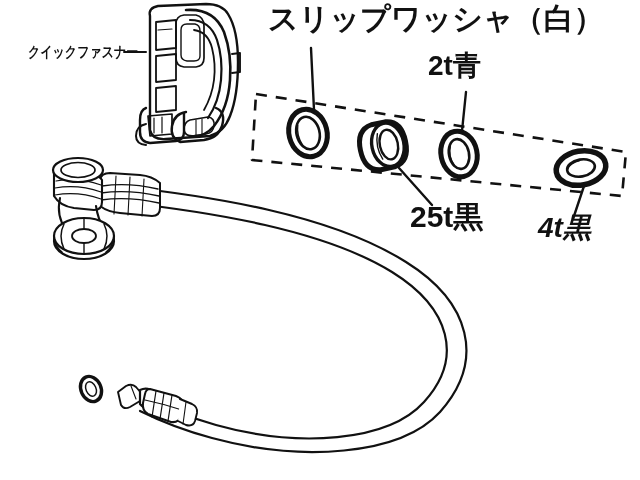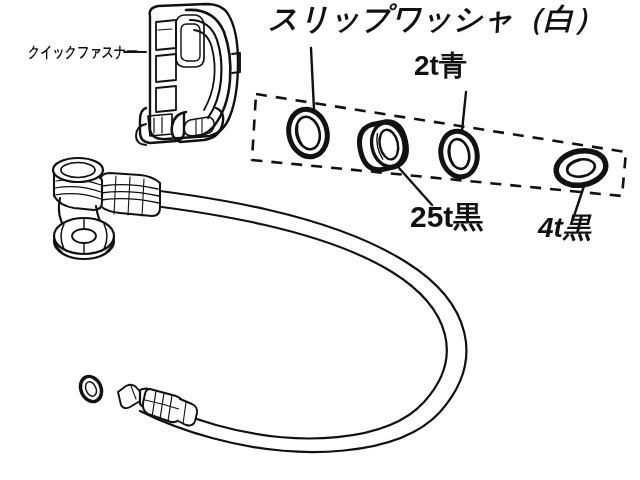--- a/index.html
+++ b/index.html
@@ -4,22 +4,22 @@
 <style>
   html,body{margin:0;padding:0;background:#ffffff;}
   body{width:640px;height:480px;overflow:hidden;
        font-family:"Liberation Sans","DejaVu Sans",sans-serif;}
   #stage{position:relative;width:640px;height:480px;background:#fff;}
   #art{position:absolute;left:0;top:0;width:640px;height:480px;}
   .lbl{position:absolute;color:#111111;font-weight:700;line-height:1;
        white-space:nowrap;letter-spacing:0px;}
   #lbl-fastener{left:28px;top:44px;font-size:15px;font-weight:700;
        transform:scaleX(.80);transform-origin:left center;}
-  #lbl-slip{left:268px;top:4px;font-size:30px;font-style:italic;}
-  #lbl-2t{left:414px;top:52px;font-size:28px;}
+  #lbl-slip{left:268px;top:4px;font-size:30px;}
+  #lbl-2t{left:428px;top:52px;font-size:28px;}
   #lbl-25t{left:410px;top:202px;font-size:30px;}
   #lbl-4t{left:538px;top:214px;font-size:28px;font-style:italic;}
 </style>
 </head>
 <body>
 
 <div id="stage">
 
   <svg id="art" viewBox="0 0 640 480" xmlns="http://www.w3.org/2000/svg">
 

